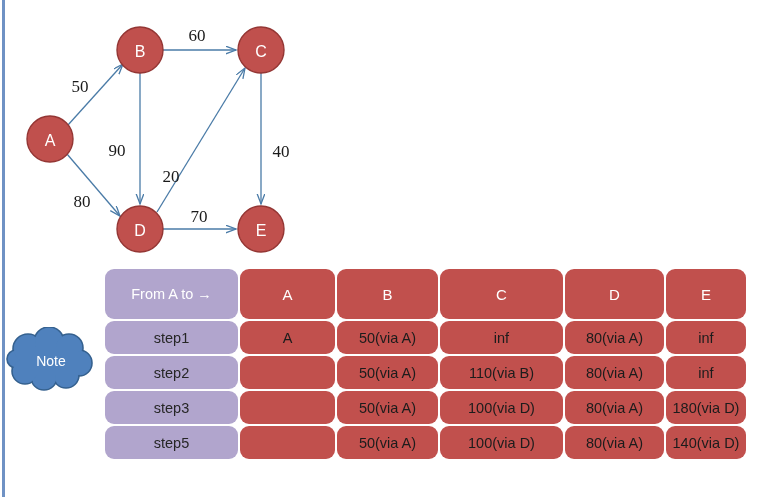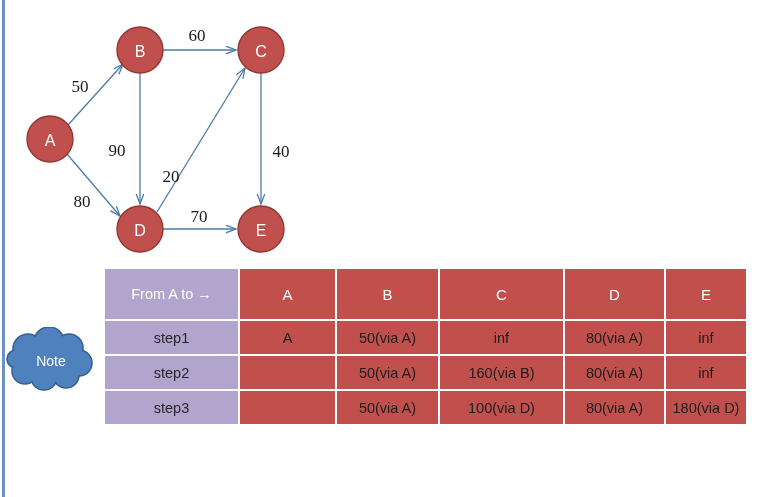--- a/index.html
+++ b/index.html
@@ -77,20 +77,21 @@
     border-spacing: 2px;
     font-family: "Liberation Sans", sans-serif;
   }
   #dist-table th,
   #dist-table td {
     padding: 0;
     margin: 0;
     text-align: center;
     vertical-align: middle;
     font-weight: normal;
+    border-radius: 9px;
   }
   .corner-cell {
     background: #b1a5cd;
     color: #ffffff;
     font-weight: bold;
     font-size: 14.5px;
     text-align: left;
     padding-left: 10px;
     width: 133px;
     height: 50px;
@@ -220,26 +221,34 @@
       <td class="val-cell w-a">A</td>
       <td class="val-cell w-b">50(via A)</td>
       <td class="val-cell w-c">inf</td>
       <td class="val-cell w-d">80(via A)</td>
       <td class="val-cell w-e">inf</td>
     </tr>
     <tr>
       <td class="step-cell">step2</td>
       <td class="val-cell w-a"></td>
       <td class="val-cell w-b">50(via A)</td>
-      <td class="val-cell w-c">160(via B)</td>
+      <td class="val-cell w-c">110(via B)</td>
       <td class="val-cell w-d">80(via A)</td>
       <td class="val-cell w-e">inf</td>
     </tr>
     <tr>
       <td class="step-cell">step3</td>
       <td class="val-cell w-a"></td>
       <td class="val-cell w-b">50(via A)</td>
       <td class="val-cell w-c">100(via D)</td>
       <td class="val-cell w-d">80(via A)</td>
       <td class="val-cell w-e">180(via D)</td>
     </tr>
+    <tr>
+      <td class="step-cell">step5</td>
+      <td class="val-cell w-a"></td>
+      <td class="val-cell w-b">50(via A)</td>
+      <td class="val-cell w-c">100(via D)</td>
+      <td class="val-cell w-d">80(via A)</td>
+      <td class="val-cell w-e">140(via D)</td>
+    </tr>
   </tbody>
 </table>
 
 </body></html>

